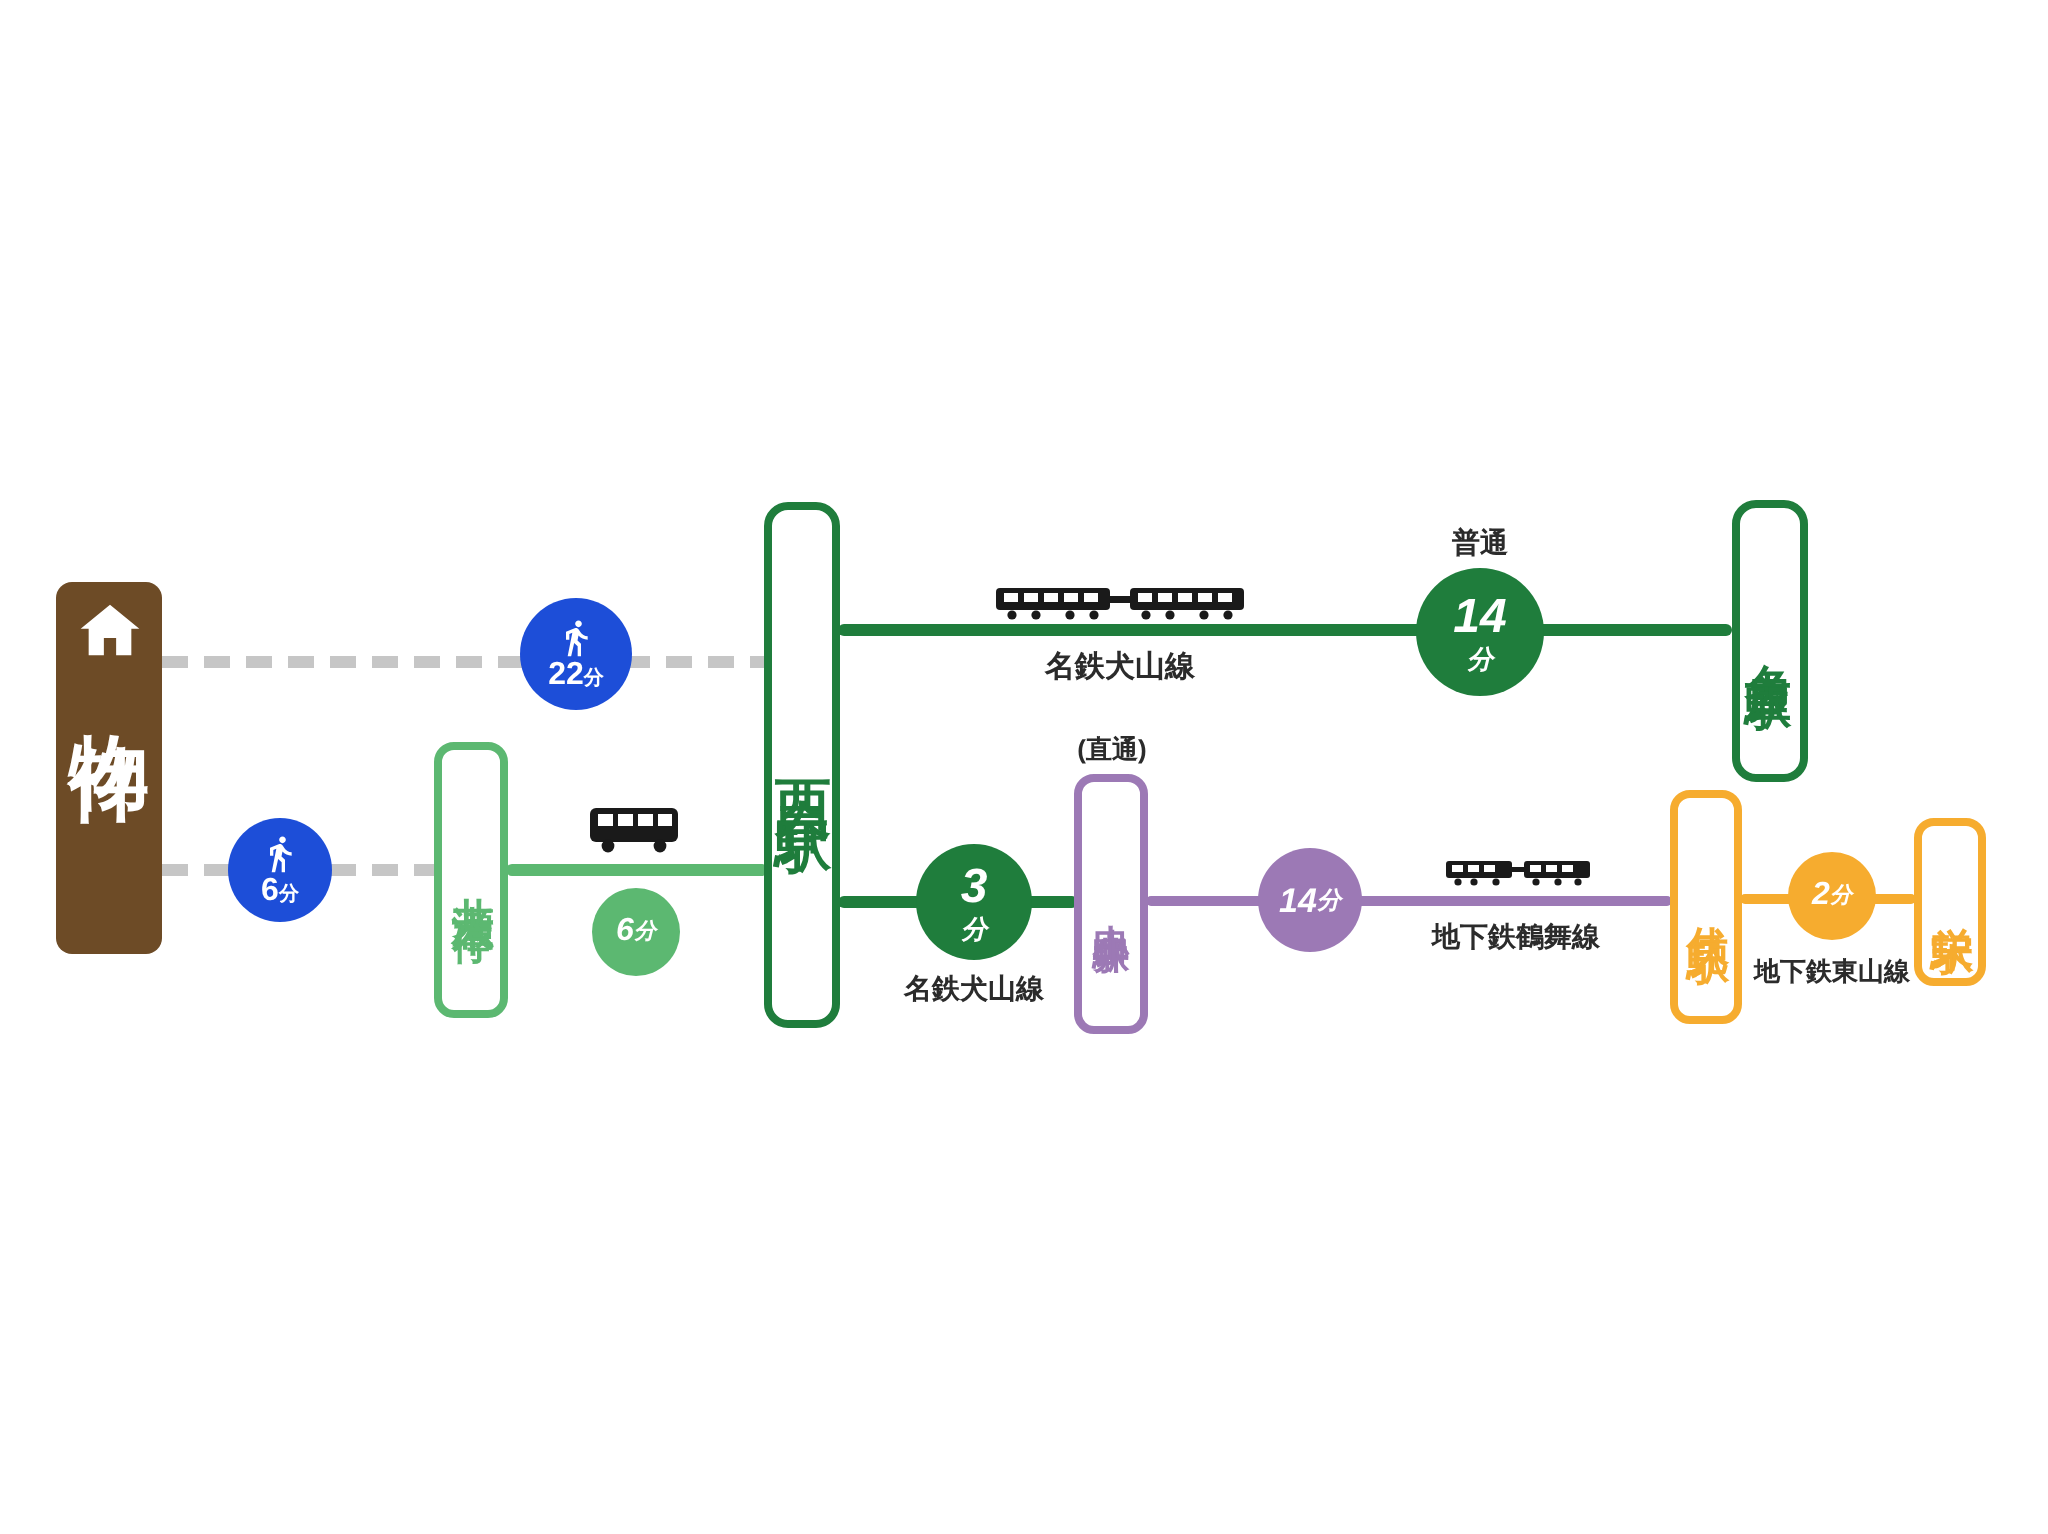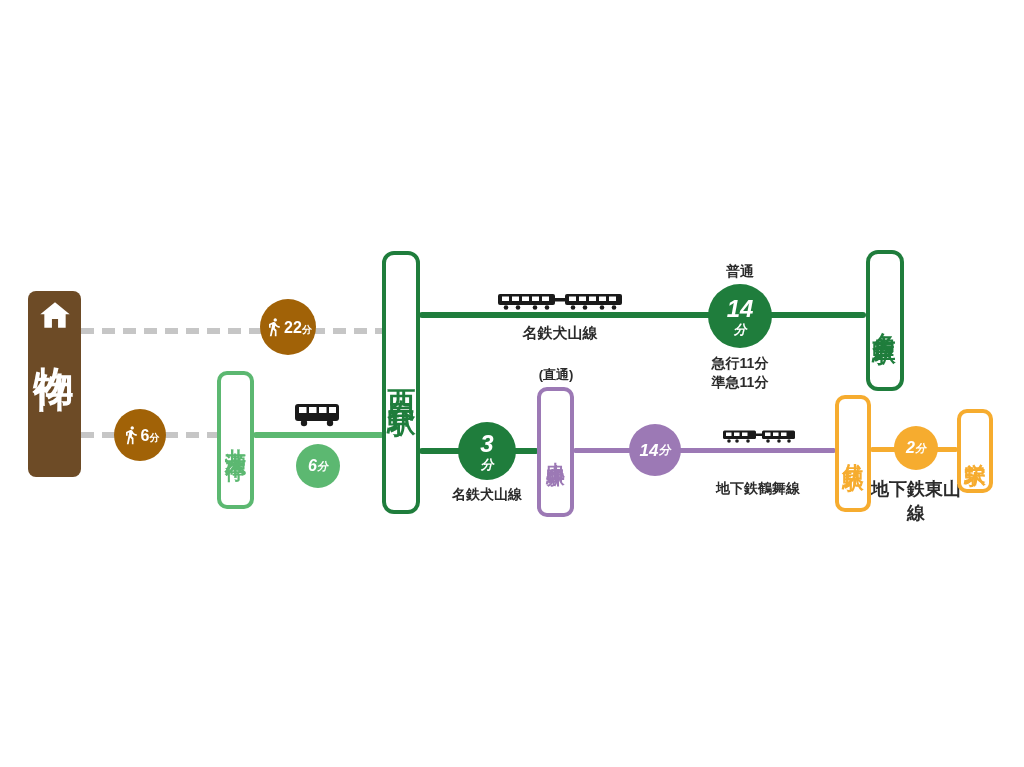--- a/index.html
+++ b/index.html
@@ -74,24 +74,24 @@
   .dashed {
     position: absolute; z-index: 1; height: 6px;
     background: repeating-linear-gradient(to right, #c6c6c6 0, #c6c6c6 13px, transparent 13px, transparent 21px);
   }
   .dashed-top { left: 81px; top: 328px; width: 301px; }
   .dashed-bottom { left: 81px; top: 432px; width: 136px; }
 
   
   .walk-circle {
     position: absolute;
-    background: #a16207;
+    background: #1d4ed8;
     border-radius: 50%;
     color: #ffffff;
-    display: flex; flex-direction: row;
+    display: flex; flex-direction: column;
     align-items: center; justify-content: center;
     z-index: 2;
     font-weight: bold;
   }
   .walk-1 { left: 260px; top: 299px; width: 56px; height: 56px; }
   .walk-2 { left: 114px; top: 409px; width: 52px; height: 52px; }
   .walk-time { line-height: 1; margin-top: 1px; }
   .walk-time .num { font-size: 16px; }
   .walk-time .unit { font-size: 10px; }
 
@@ -126,22 +126,22 @@
     color: #2b2b2b;
     text-align: center;
     z-index: 2;
     font-weight: bold;
   }
   .lbl-meitetsu-main { left: 498px; top: 324px; width: 124px; font-size: 15px; }
   .lbl-service-local { left: 710px; top: 263px; width: 60px; font-size: 14px; font-family: Liberation Serif, serif; }
   .lbl-express { left: 698px; top: 354px; width: 84px; font-size: 14px; line-height: 1.35; }
   .lbl-meitetsu-branch { left: 439px; top: 486px; width: 96px; font-size: 14px; }
   .lbl-direct { left: 519px; top: 366px; width: 74px; font-size: 13px; font-weight: bold; }
-  .lbl-tsurumai { left: 708px; top: 460px; width: 100px; font-size: 14px; margin-top: 20px; }
-  .lbl-higashiyama { left: 866px; top: 477px; width: 100px; font-size: 18px; }
+  .lbl-tsurumai { left: 708px; top: 460px; width: 100px; font-size: 14px; }
+  .lbl-higashiyama { left: 866px; top: 477px; width: 100px; font-size: 13px; }
 
   
   .icon-wrap { position: absolute; z-index: 2; display: flex; align-items: center; justify-content: center; }
   .train-main-pos { left: 497px; top: 293px; width: 126px; height: 18px; }
   .train-tsurumai-pos { left: 722px; top: 430px; width: 74px; height: 14px; }
   .bus-pos { left: 294px; top: 402px; width: 46px; height: 26px; }
   .walk-icon-svg { width: 20px; height: 20px; }
 </style>
 </head>
 <body>
@@ -245,24 +245,20 @@
           <circle cx="117" cy="14.5" r="2.3"></circle>
       </g>
     </svg>
   </div>
   <div class="diagram-label lbl-meitetsu-main">名鉄犬山線</div>
   <div class="diagram-label lbl-service-local">普通</div>
   <div class="time-circle time-stacked tc-meitetsu-main">
     <span class="num">14</span>
     <span class="unit">分</span>
   </div>
-  <div class="diagram-label lbl-express">
-    <div>急行11分</div>
-    <div>準急11分</div>
-  </div>
 
   <div class="time-circle time-stacked tc-meitetsu-branch">
     <span class="num">3</span>
     <span class="unit">分</span>
   </div>
   <div class="diagram-label lbl-meitetsu-branch">名鉄犬山線</div>
 
   <div class="time-circle tc-tsurumai">
     <span class="num">14</span>
       <span class="unit">分</span>

